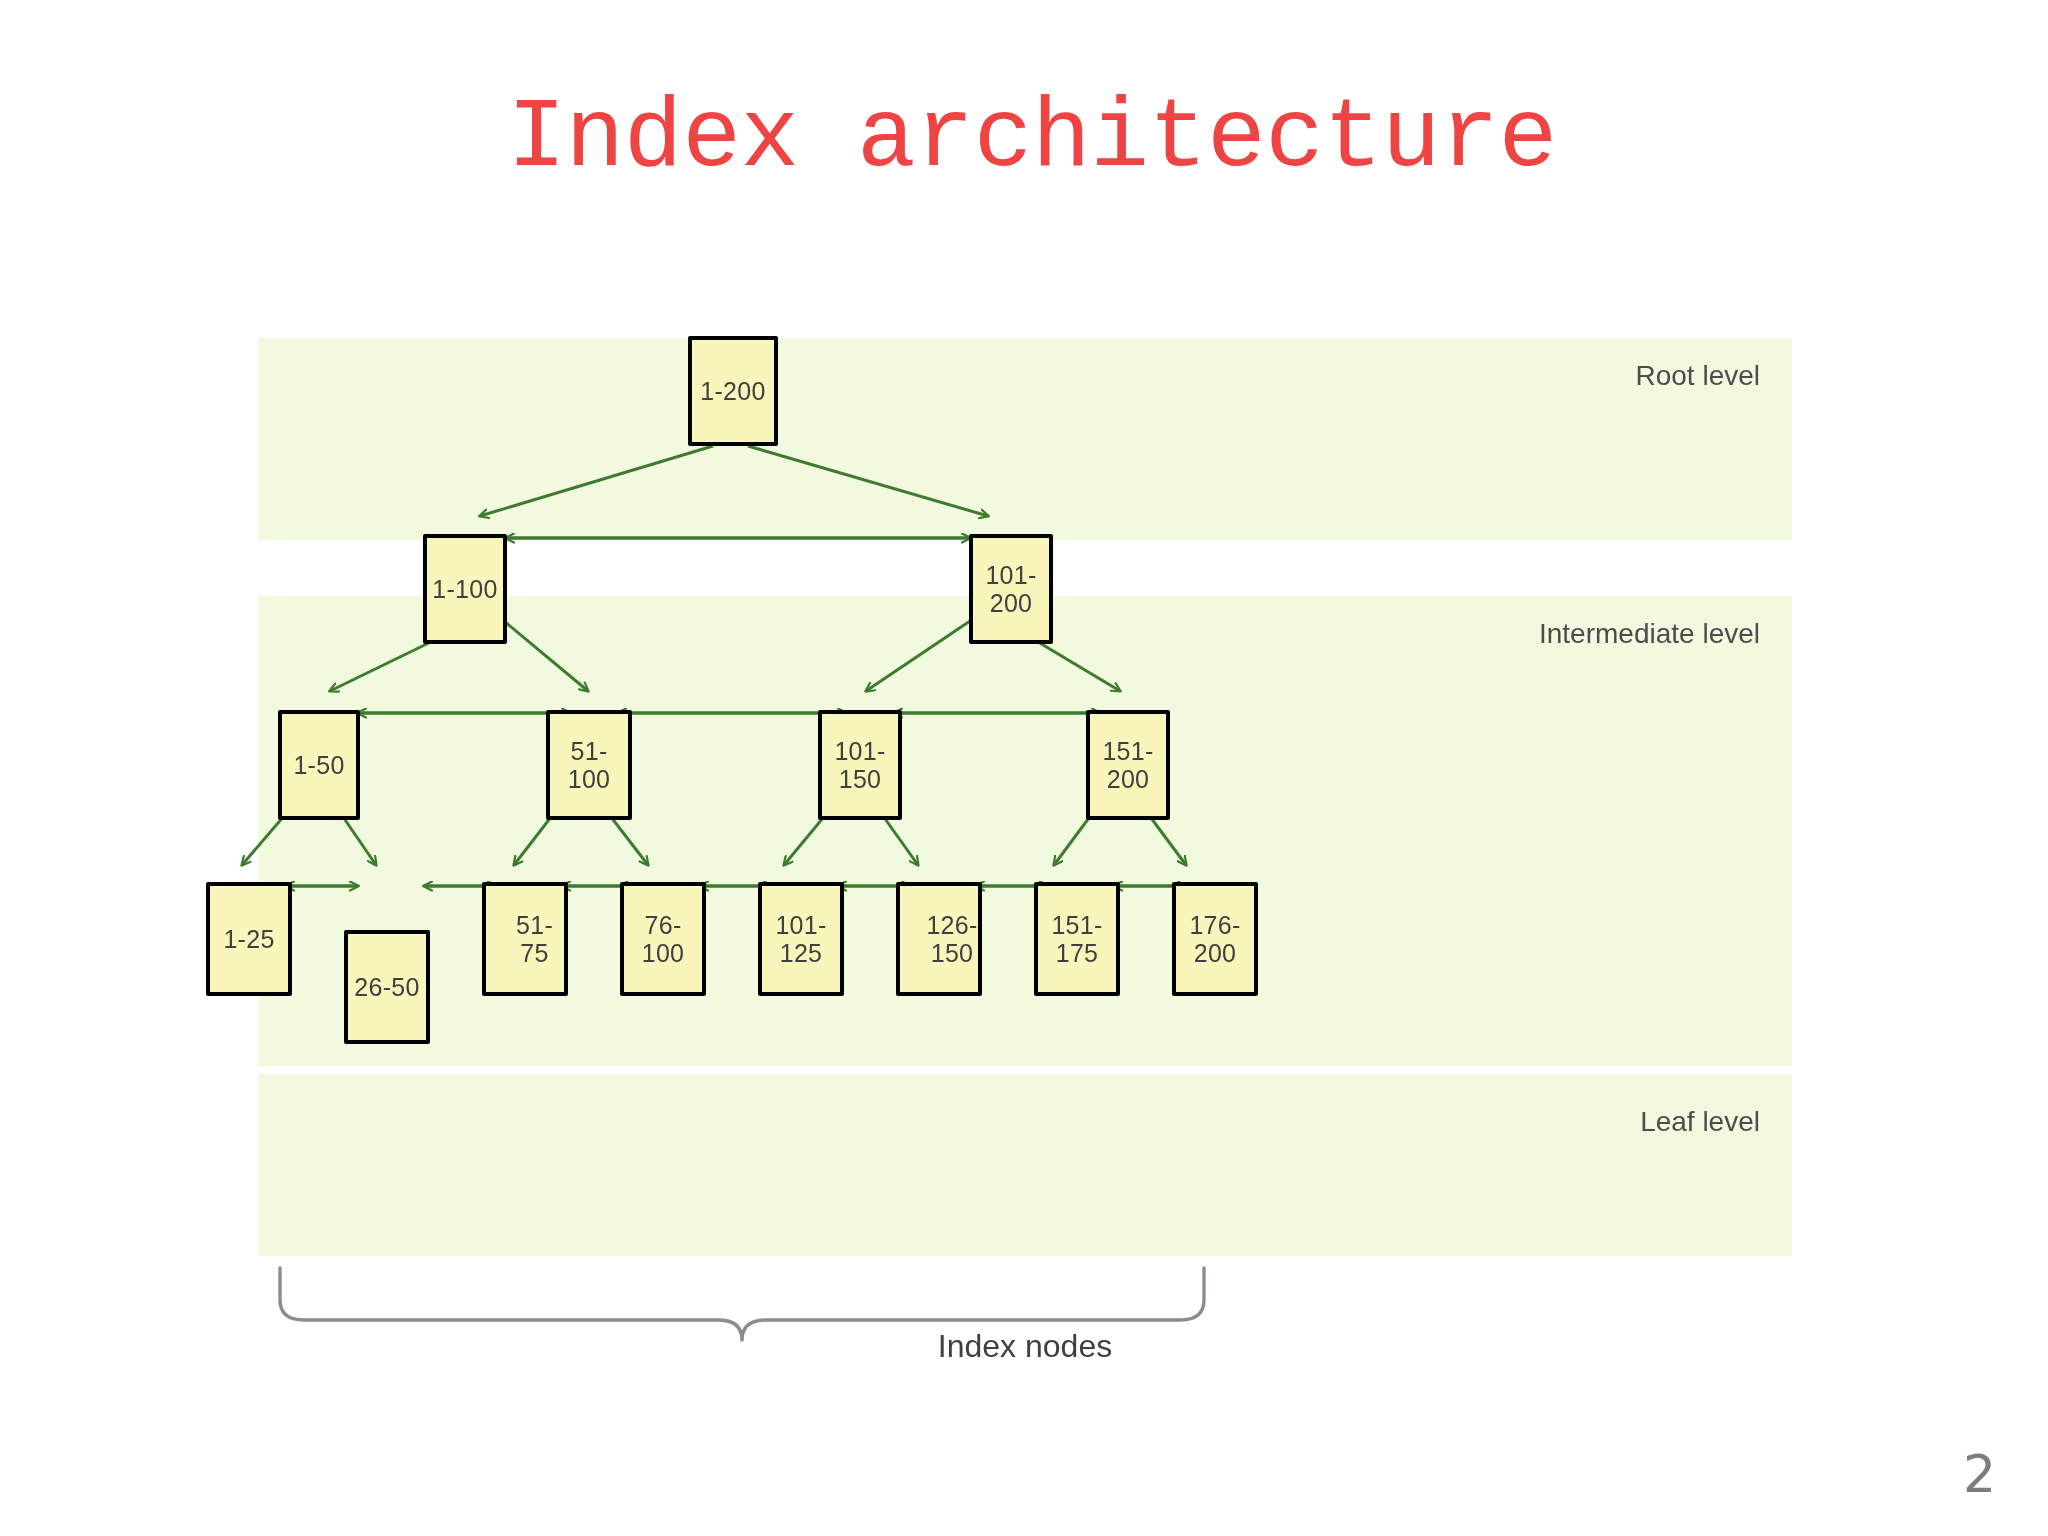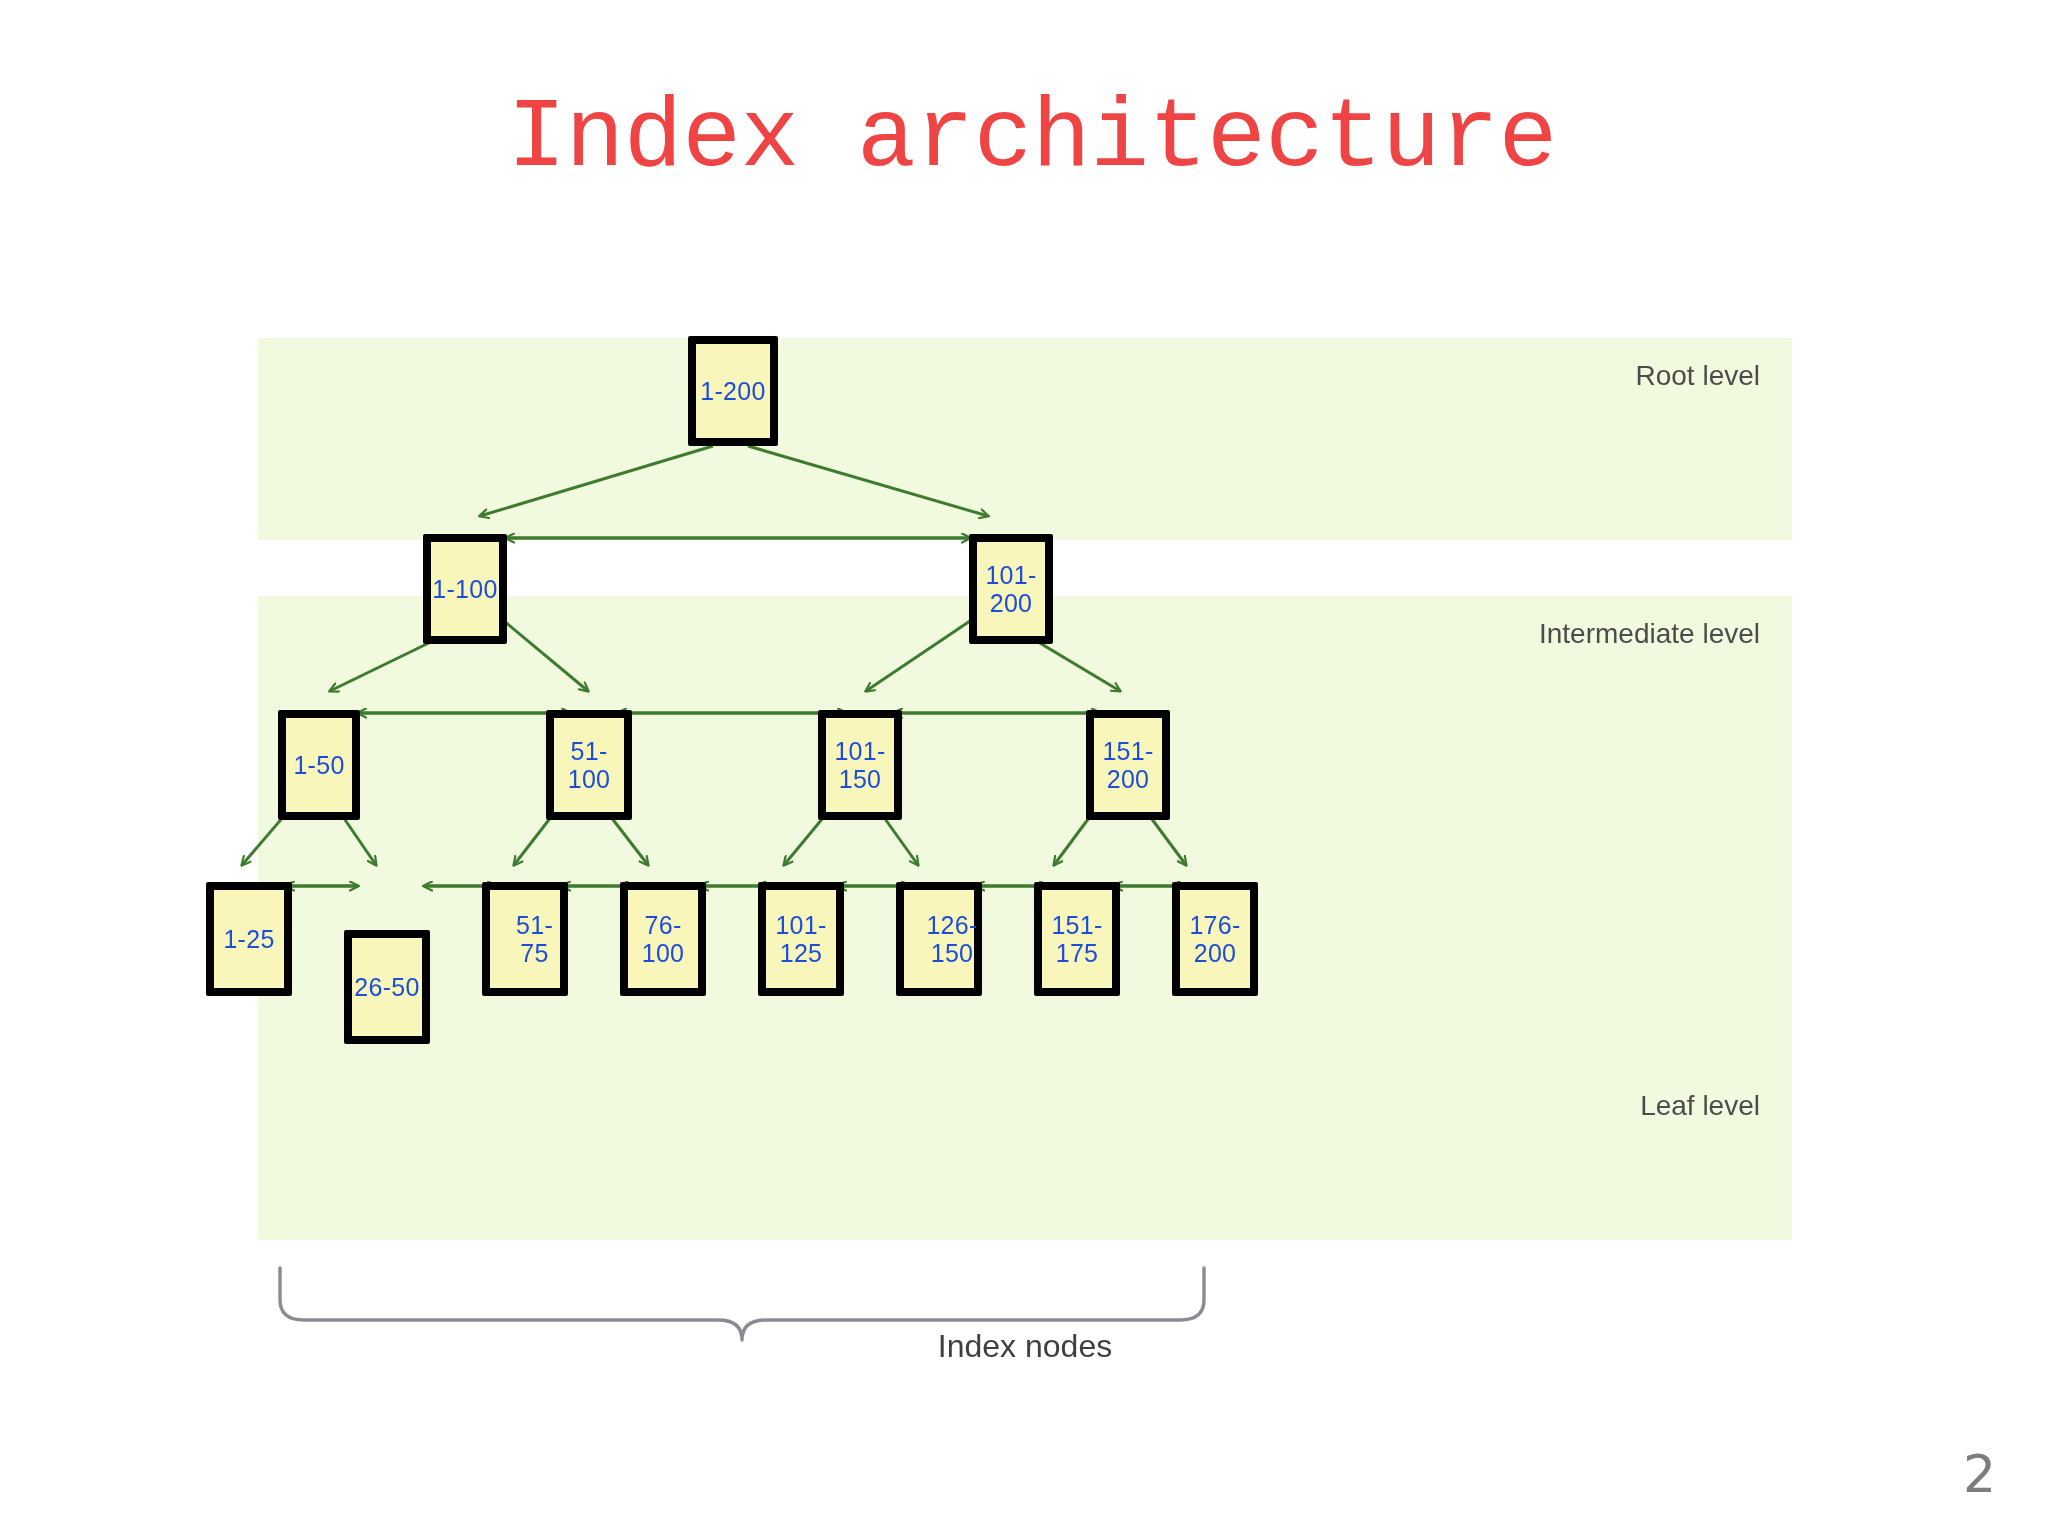--- a/index.html
+++ b/index.html
@@ -31,21 +31,21 @@
     left:258px;top:338px;
     width:1534px;height:940px;
   }
   .band{
     position:absolute;
     left:0;width:1534px;
     background:#f1fade;
   }
   #band-root{top:0px;height:202px;}
   #band-mid{top:258px;height:470px;}
-  #band-leaf{top:720px;height:182px;}
+  #band-leaf{top:736px;height:182px;}
 
   .band-label{
     position:absolute;
     color:#4c4c4c;
     font-size:28px;
     font-family:"Liberation Sans",sans-serif;
     white-space:nowrap;
     font-weight:400;
   }
   #label-root{right:32px;top:22px;}
@@ -55,27 +55,27 @@
   svg#edges{
     position:absolute;left:0;top:0;
     width:1534px;height:1010px;
     overflow:visible;
     pointer-events:none;
   }
 
   .node{
     position:absolute;
     background:#f8f6bb;
-    border:8px solid #000000;
+    border:4px solid #000000;
     box-sizing:border-box;
     display:flex;
     align-items:center;
     justify-content:center;
     text-align:center;
-    color:#1d4ed8;
+    color:#404040;
     font-size:25px;
     line-height:1.12;
     font-family:"Liberation Sans",sans-serif;
     white-space:pre-line;
     letter-spacing:0.3px;
     border-radius:2px;
   }
 
   .caption{
     position:absolute;

